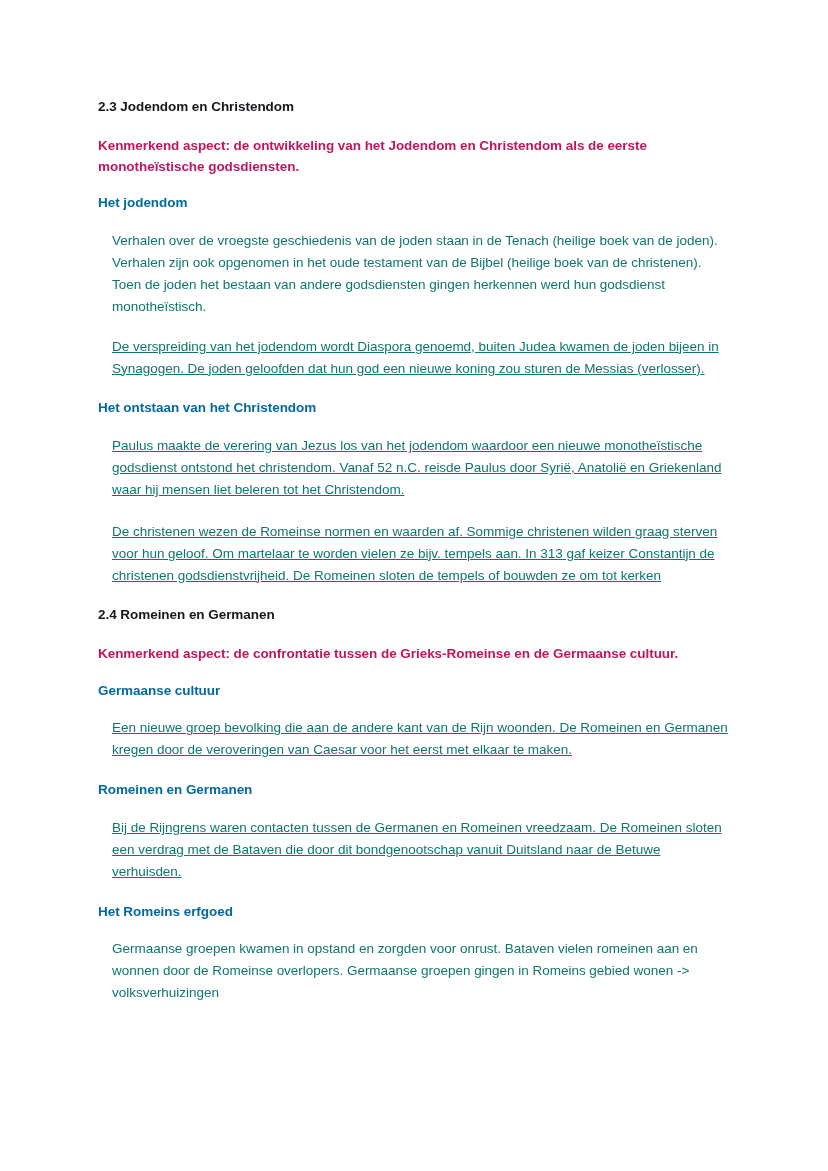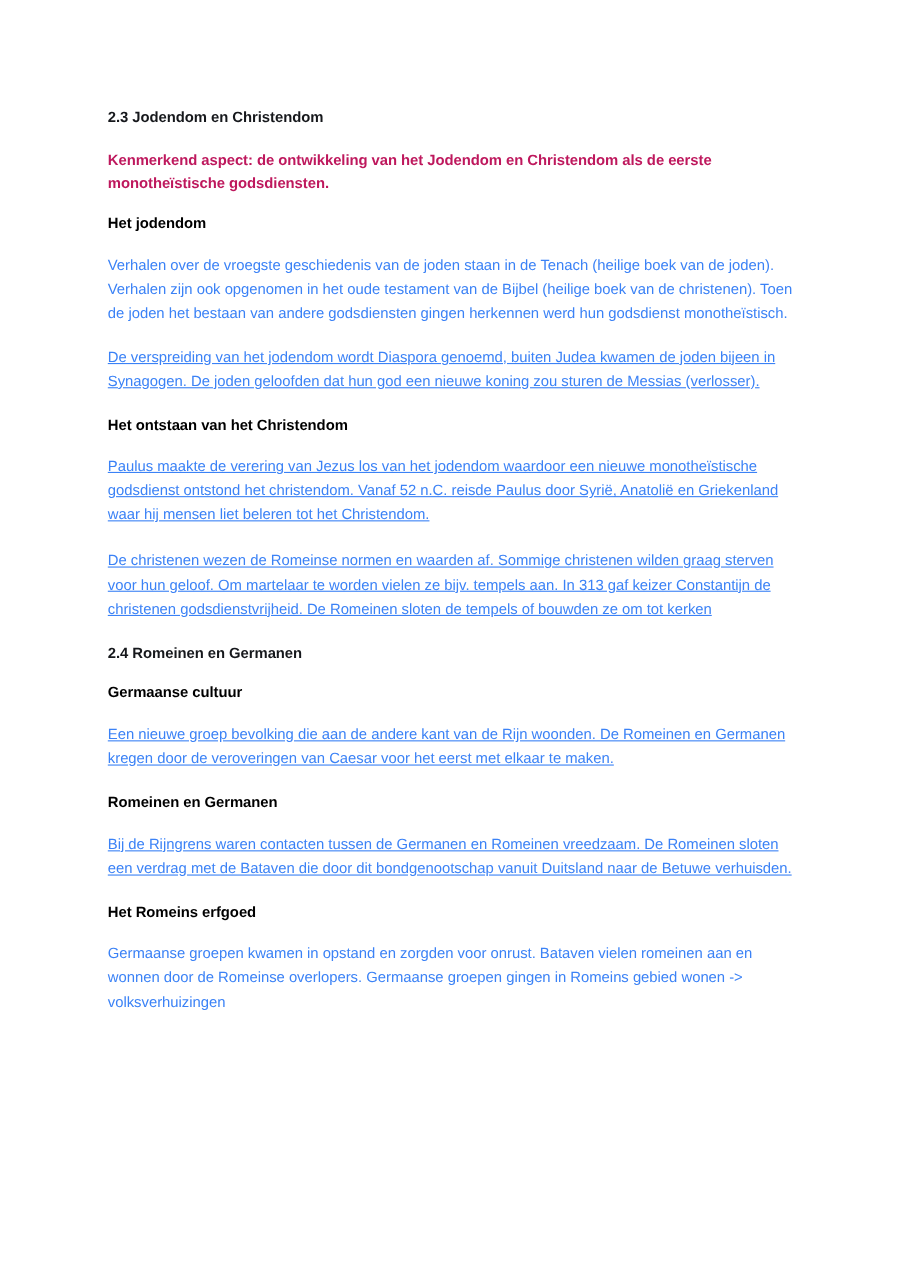--- a/index.html
+++ b/index.html
@@ -51,32 +51,32 @@
     color: #be185d;
     margin: 0 0 17px 0;
   }
 
   
   .sub-heading {
     font-size: 13.5px;
     font-weight: 700;
     line-height: 1.4;
     letter-spacing: -0.05px;
-    color: #000000;
+    color: #0369a1;
     margin: 0 0 17px 0;
   }
 
   
   .para {
     font-size: 13.5px;
     font-weight: 400;
     line-height: 1.62;
     letter-spacing: -0.02px;
-    color: #3b82f6;
-    margin: 0 0 18px 0;
+    color: #0f766e;
+    margin: 0 0 18px 14px;
     text-align: left;
   }
 
   
   .block + .block { margin-top: 0; }
 
   .gap-before-section { margin-top: 9px; }
   .para.last-of-block { margin-bottom: 20px; text-decoration: underline; }
 </style>
 </head>
@@ -100,20 +100,21 @@
 
       <p class="para last-of-block">Paulus maakte de verering van Jezus los van het jodendom waardoor een nieuwe monotheïstische godsdienst ontstond het christendom. Vanaf 52 n.C. reisde Paulus door Syrië, Anatolië en Griekenland waar hij mensen liet beleren tot het Christendom.</p>
 
 
       <p class="para last-of-block">De christenen wezen de Romeinse normen en waarden af. Sommige christenen wilden graag sterven voor hun geloof. Om martelaar te worden vielen ze bijv. tempels aan. In 313 gaf keizer Constantijn de christenen godsdienstvrijheid. De Romeinen sloten de tempels of bouwden ze om tot kerken</p>
     </div>
 
     <div class="block gap-before-section">
       <h2 class="sec-heading">2.4 Romeinen en Germanen</h2>
 
+      <p class="aspect">Kenmerkend aspect: de confrontatie tussen de Grieks-Romeinse en de Germaanse cultuur.</p>
 
       <h3 class="sub-heading">Germaanse cultuur</h3>
 
       <p class="para last-of-block">Een nieuwe groep bevolking die aan de andere kant van de Rijn woonden. De Romeinen en Germanen kregen door de veroveringen van Caesar voor het eerst met elkaar te maken.</p>
 
       <h3 class="sub-heading">Romeinen en Germanen</h3>
 
       <p class="para last-of-block">Bij de Rijngrens waren contacten tussen de Germanen en Romeinen vreedzaam. De Romeinen sloten een verdrag met de Bataven die door dit bondgenootschap vanuit Duitsland naar de Betuwe verhuisden.</p>
 
       <h3 class="sub-heading">Het Romeins erfgoed</h3>

